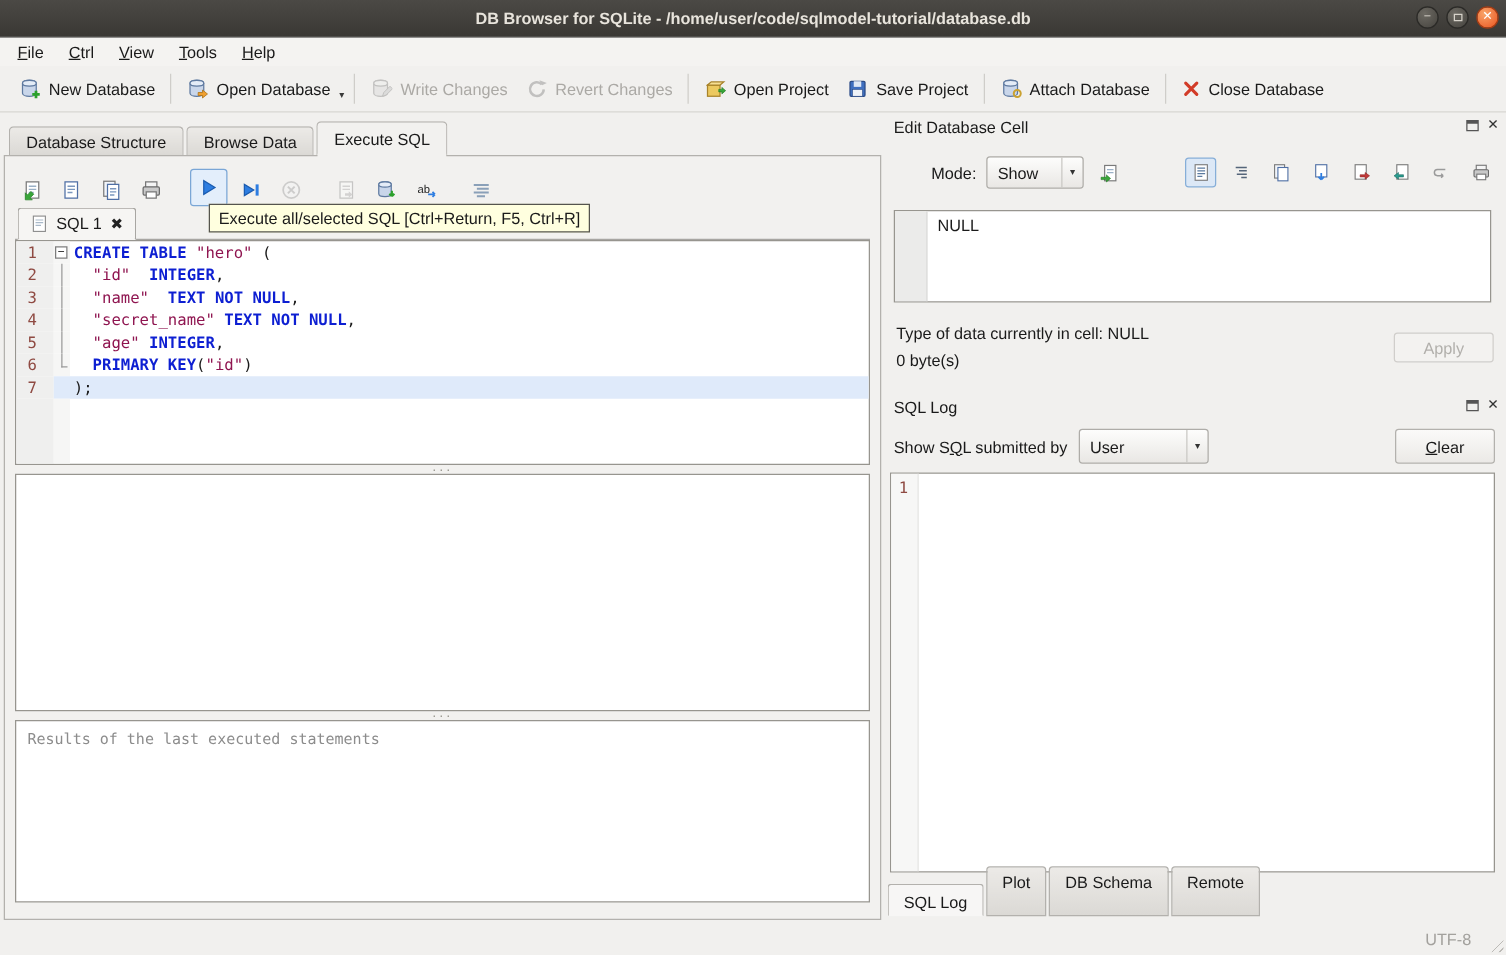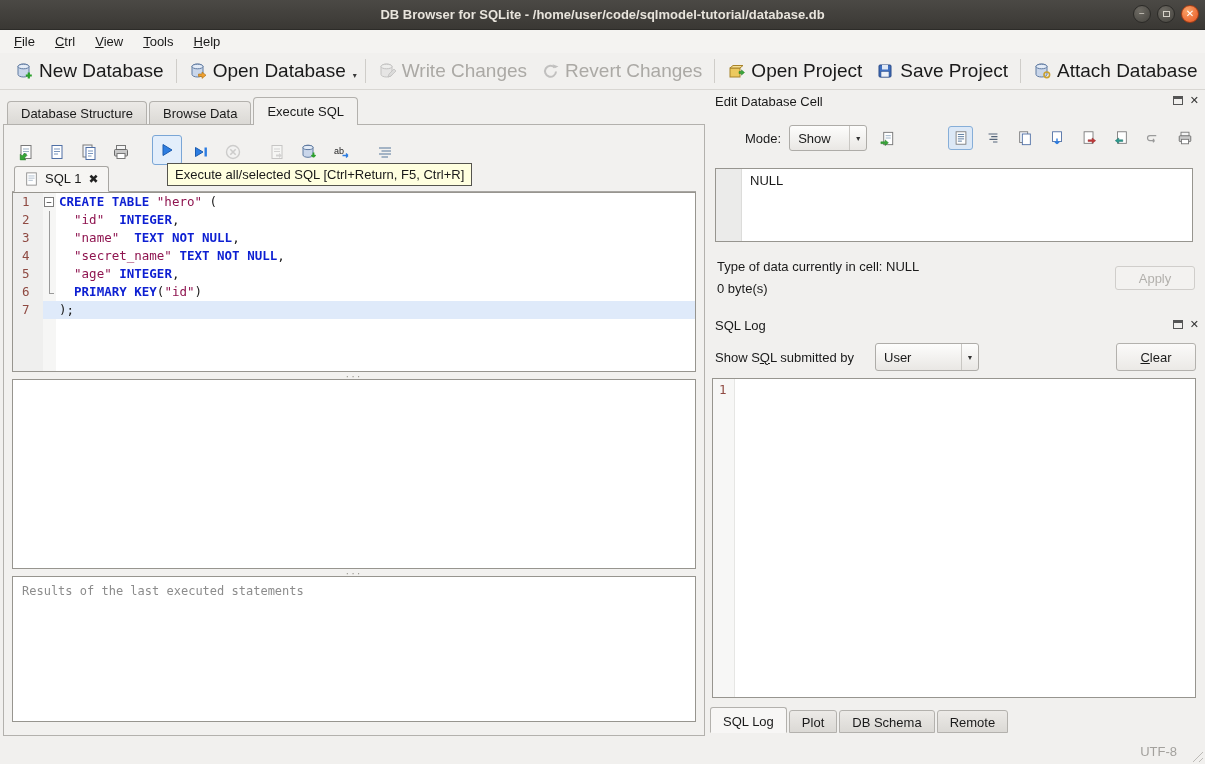--- a/index.html
+++ b/index.html
@@ -15,21 +15,21 @@
   .win-btn.orange { background:radial-gradient(circle at 35% 30%, #f9a469, #e95420); border:1px solid #a33c14; color:#fff; }
   .win-btn .sq { width:7px; height:6px; border:1px solid #d7d3ca; display:block; }
 
   
   .menubar { height:23px; background:#f4f3f1; display:flex; align-items:center; padding-left:4px; }
   .menu-item { display:inline-block; padding:3px 10px; font-size:13px; }
   .menu-item::first-letter { text-decoration:underline; }
 
   
   .toolbar { height:37px; background:#f1f0ee; border-bottom:1px solid #d8d6d2; display:flex; align-items:center; padding:0 8px; }
-  .tb-btn { display:flex; align-items:center; gap:6px; padding:5px 7px; border-radius:3px; font-size:19px; white-space:nowrap; }
+  .tb-btn { display:flex; align-items:center; gap:6px; padding:5px 7px; border-radius:3px; font-size:13px; white-space:nowrap; }
   .tb-btn.disabled { color:#aba9a5; }
   .tb-btn.disabled svg { opacity:.38; filter:grayscale(1); }
   .tb-sep { width:1px; height:24px; background:#cfcdc9; margin:0 5px; flex:none; }
   .tb-dd { font-size:8px; color:#3a3a3a; padding:8px 3px 0 0; }
 
   
   .main { position:relative; height:650px; }
 
   .left-panel { position:absolute; left:3px; top:7px; width:702px; }
   .main-tabs { display:flex; align-items:flex-end; height:27px; padding-left:4px; position:relative; z-index:2; }
@@ -98,21 +98,21 @@
   .filter-row { position:absolute; top:252px; left:8px; right:9px; height:30px; display:flex; align-items:center; }
   .accel { text-decoration:underline; }
   .clear-btn { margin-left:auto; }
   .clear-label { display:inline-block; }
   .clear-label::first-letter { text-decoration:underline; }
 
   .log-area { position:absolute; top:288px; left:5px; right:9px; height:320px; border:1px solid #97958f; background:#fff; display:flex; font-family:"DejaVu Sans Mono","Liberation Mono",monospace; font-size:12.5px; }
   .log-gutter { width:22px; flex:none; background:#f7f7f6; border-right:1px solid #e6e6e4; color:#8f4a42; padding:3px 0 0 6px; }
 
   .bottom-tabs { position:absolute; top:617px; left:3px; display:flex; align-items:flex-end; height:26px; }
-  .btab { font-size:13px; padding:4px 12px 5px; border:1px solid #b3b1ad; border-radius:3px 3px 0 0; background:linear-gradient(#eceae7,#dbd9d5); margin-right:2px; height:23px; }
+  .btab { font-size:13px; padding:4px 12px 5px; border:1px solid #b3b1ad; border-radius:3px 3px 0 0; background:linear-gradient(#eceae7,#dbd9d5); margin-right:2px; height:40px; }
   .btab.active { background:#f7f6f5; height:26px; padding-top:6px; border-bottom-color:#f7f6f5; }
 
   
   .statusbar { height:24px; position:relative; background:#f1f0ee; }
   .encoding { position:absolute; right:28px; top:4px; color:#a3a19d; font-size:13px; }
   .grip { position:absolute; right:2px; bottom:2px; width:13px; height:13px; background:repeating-linear-gradient(135deg,transparent 0 3px,#bcbab6 3px 4px); clip-path:polygon(100% 0,100% 100%,0 100%); }
 
   svg { display:block; }
 </style>
 </head>
@@ -454,21 +454,21 @@
       <span>
           <span class="float-glyph"></span>
         </span>
       <span class="x-glyph">✕</span>
     </div>
 
     <div class="filter-row">
       <span style="margin-right:9px;">
         <span>Show S</span><span class="accel">Q</span><span>L submitted by</span>
       </span>
-      <div class="combo" style="width:104px; height:28px;margin-left:12px;">
+      <div class="combo" style="width:104px; height:28px;">
         <span>User</span>
         <span class="cb-arrow">▼</span>
       </div>
       <div class="btn clear-btn" style="height:28px;">
         <span class="clear-label">Clear</span>
       </div>
     </div>
 
     <div class="log-area">
       <div class="log-gutter">

